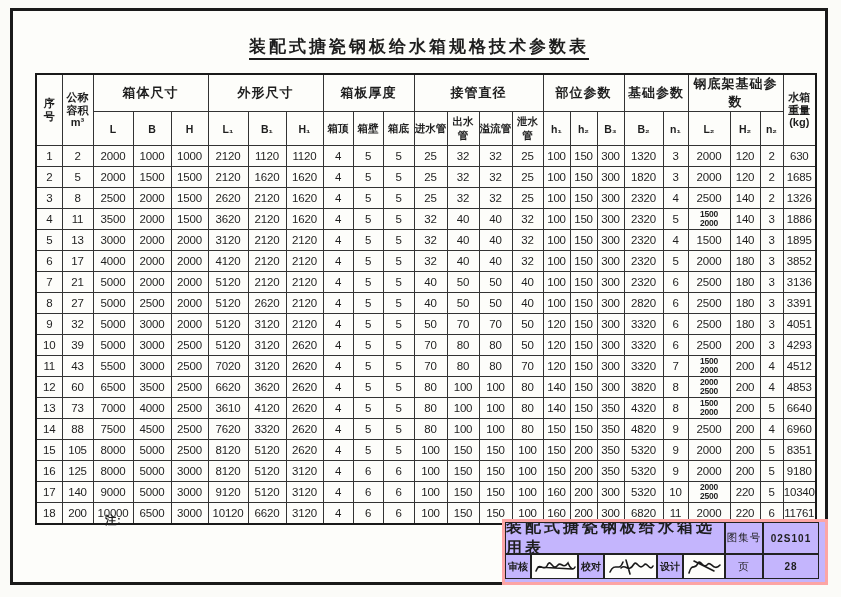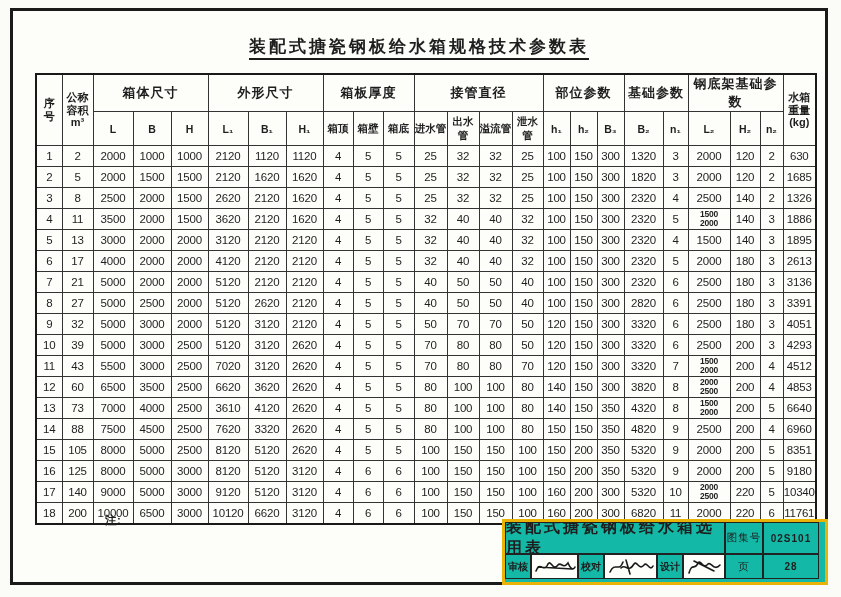--- a/index.html
+++ b/index.html
@@ -44,21 +44,21 @@
   col.c-h1{width:27px}col.c-h2{width:27px}col.c-B3{width:27px}
   col.c-B2{width:39px}col.c-n1{width:25px}
   col.c-L2{width:42px}col.c-H2{width:30px}col.c-n2{width:23px}
   col.c-wt{width:33px}
   .notes{
     position:absolute;left:92px;top:500px;width:420px;
     font-size:11.5px;font-weight:600;line-height:18px;letter-spacing:0.5px;
   }
   .tblock{
     position:absolute;right:-3px;bottom:-3px;width:320px;height:60px;
-    border:3px solid #eab308;background:#14b8a6;
+    border:3px solid #fca5a5;background:#c4b5fd;
     display:grid;
     grid-template-columns:26px 47px 26px 53px 26px 42px 38px 56px;
     grid-template-rows:32px 25px;
   }
   .tblock>div{border:1px solid #222;display:flex;align-items:center;justify-content:center;overflow:hidden;}
   .tb-title{grid-column:1/7;font-size:16px;font-weight:700;letter-spacing:3px;}
   .tb-label{font-size:10.5px;font-weight:400;letter-spacing:1px;}
   .tb-value{font-size:10px;font-weight:700;letter-spacing:1px;}
   .tb-sig-label{font-size:10px;font-weight:600;text-align:right;}
   .tb-sig{background:#fdfdfa;}
@@ -291,21 +291,21 @@
           <td>40</td>
           <td>32</td>
           <td>100</td>
           <td>150</td>
           <td>300</td>
           <td>2320</td>
           <td>5</td>
           <td>2000</td>
           <td>180</td>
           <td>3</td>
-          <td>2613</td>
+          <td>3852</td>
         </tr>
         <tr>
           <td>7</td>
           <td>21</td>
           <td>5000</td>
           <td>2000</td>
           <td>2000</td>
           <td>5120</td>
           <td>2120</td>
           <td>2120</td>

